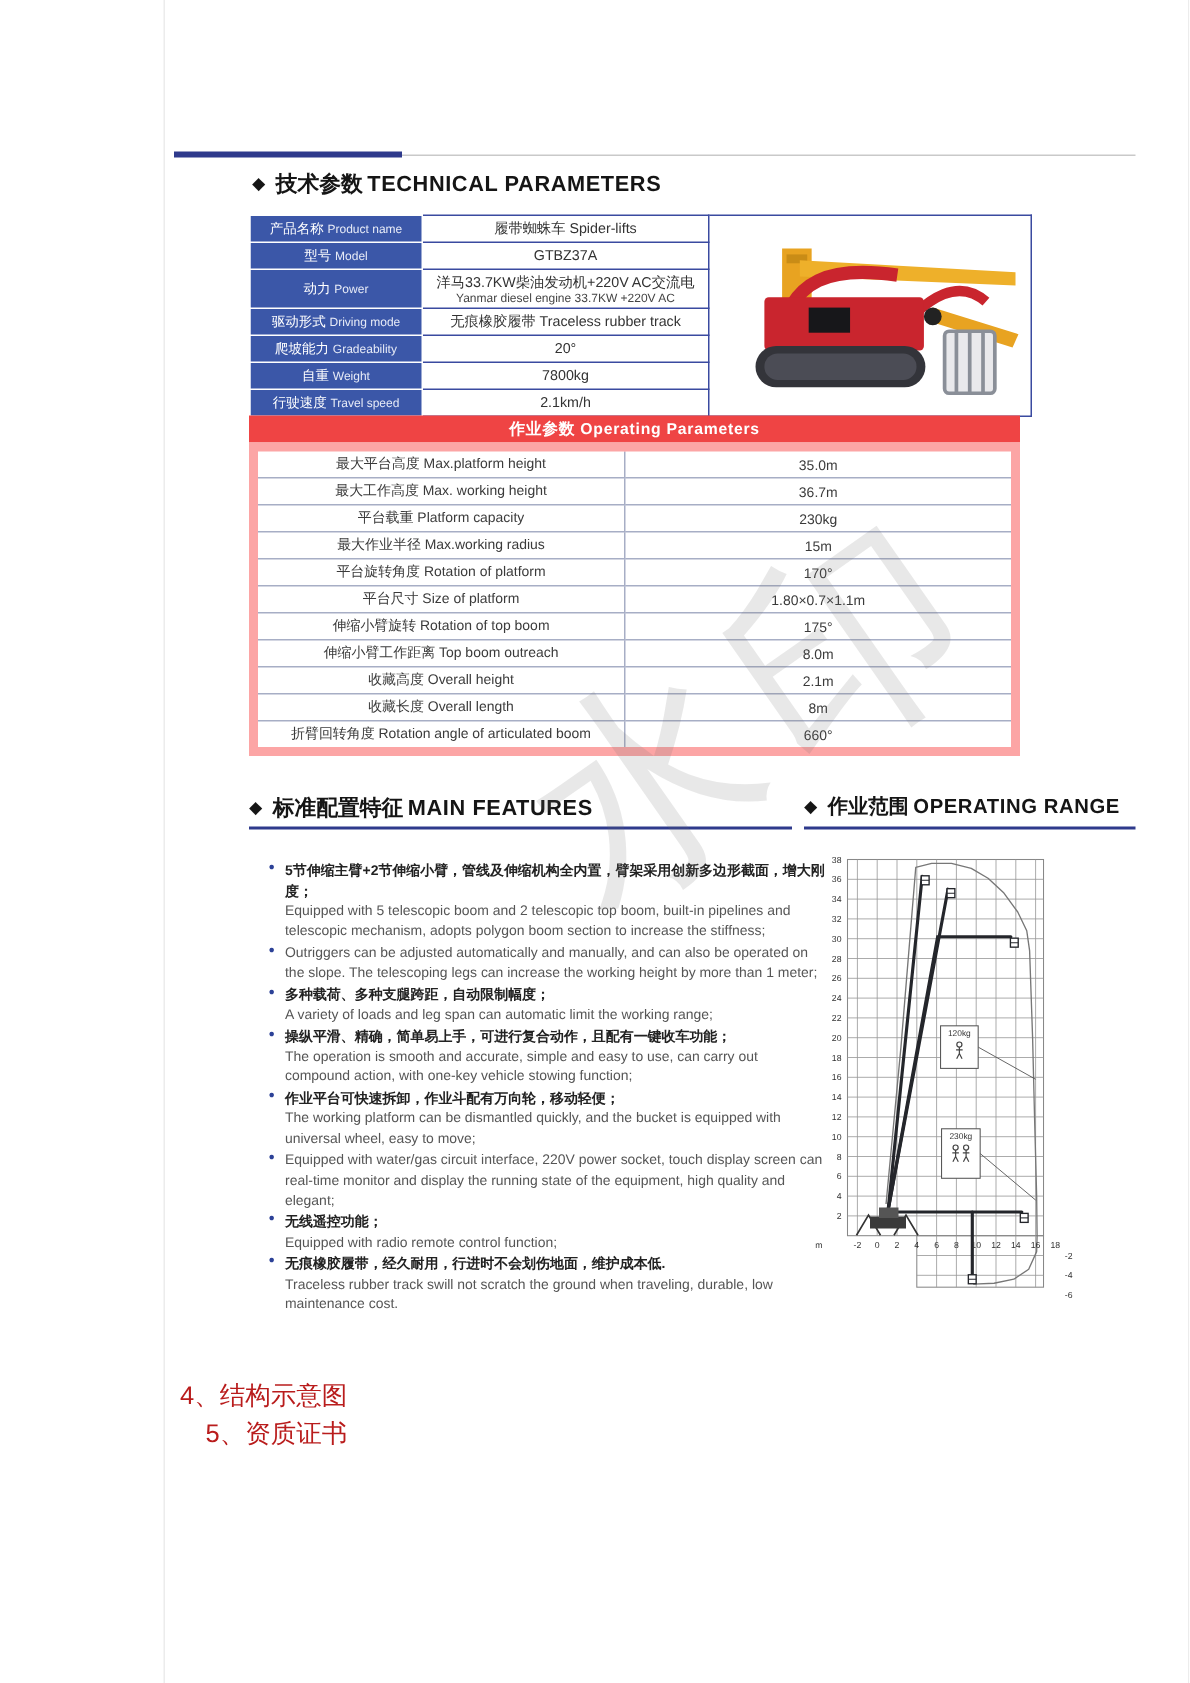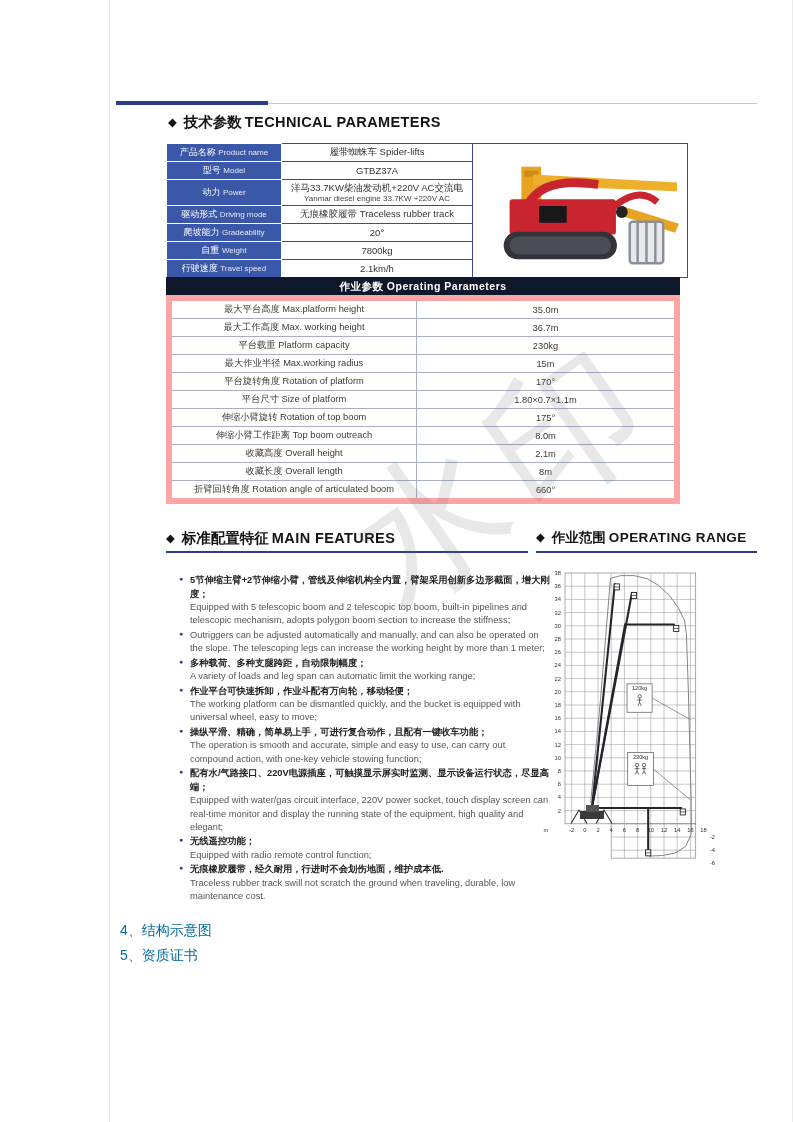--- a/index.html
+++ b/index.html
@@ -21,41 +21,41 @@
   .tech-table{position:absolute;left:166px;top:143px;width:514px;border:1px solid #3a4aa0;}
   .tech-table td{border:1px solid #3a4aa0;text-align:center;vertical-align:middle;
                  font-size:9.5px;color:#333;height:17px;padding:0 2px;}
   .tech-table td.lbl{background:#3b57a8;color:#fff;border:1.5px solid #ffffff;font-size:9px;width:110px;}
   .tech-table td.lbl .en{font-size:8px;color:#e7ebf7;margin-top:18px;}
   .tech-table td.val{width:186px;}
   .tech-table tr.tall td{height:25px;}
   .tech-table .val2{font-size:8px;color:#444;line-height:1.05;}
   .tech-table td.imgcell{width:214px;background:#fff;padding:0;}
   
-  .params-bar{position:absolute;left:166px;top:277px;width:514px;height:18px;background:#0f172a;
+  .params-bar{position:absolute;left:166px;top:277px;width:514px;height:18px;background:#ef4444;
               color:#fff;font-size:10.5px;font-weight:bold;text-align:center;line-height:18px;letter-spacing:.5px;}
   .params-table{position:absolute;left:166px;top:295px;width:514px;border:6px solid #fca5a5;}
   .params-table td{border:1px solid #a7aec5;text-align:center;vertical-align:middle;
                    font-size:9.3px;color:#3a3a3a;height:17px;padding:0 2px;}
   .params-table td.plabel{width:240px;}
   
   .features{position:absolute;left:166px;top:561px;width:372px;margin:13px;padding:0;list-style:none;}
   .features li{position:relative;padding-left:11px;margin:0 0 1px 0;}
   .features .dot{position:absolute;left:0;top:1px;font-size:7px;color:#2c4197;}
   .features .f-cn{font-size:9.3px;font-weight:bold;color:#222;line-height:13.5px;}
   .features .f-en{font-size:9.3px;color:#555;line-height:13.4px;}
   
   .chart-wrap{position:absolute;left:538px;top:563px;width:190px;height:312px;}
   
   .watermark{position:absolute;left:280px;top:330px;width:450px;height:290px;display:flex;
              align-items:center;justify-content:center;font-size:150px;letter-spacing:14px;
              color:rgba(110,110,110,0.16);transform:rotate(-35deg);pointer-events:none;z-index:6;
              font-family:"DejaVu Sans",sans-serif;}
   
-  .footer{position:absolute;left:120px;top:918px;font-size:14px;color:#0369a1;line-height:25px;}
+  .footer{position:absolute;left:120px;top:918px;font-size:17px;color:#b91c1c;line-height:25px;text-align:right;}
 </style>
 </head>
 <body>
 
 <div class="canvas">
   <div class="page-frame"></div>
 
   <div class="topline">
     <span class="thick"></span>
     <span class="thin"></span>
@@ -192,31 +192,30 @@
         <span class="dot">●</span>
         <div class="f-en">Outriggers can be adjusted automatically and manually, and can also be operated on the slope. The telescoping legs can increase the working height by more than 1 meter;</div>
       </li>
     <li>
         <span class="dot">●</span>
         <div class="f-cn">多种载荷、多种支腿跨距，自动限制幅度；</div>
         <div class="f-en">A variety of loads and leg span can   automatic limit the working range;</div>
       </li>
     <li>
         <span class="dot">●</span>
+        <div class="f-cn">操纵平滑、精确，简单易上手，可进行复合动作，且配有一键收车功能；</div>
+        <div class="f-en">The operation is smooth and accurate, simple and easy to use, can carry out compound action, with one-key vehicle stowing function;</div>
+      </li>
+    <li>
+        <span class="dot">●</span>
         <div class="f-cn">作业平台可快速拆卸，作业斗配有万向轮，移动轻便；</div>
         <div class="f-en">The working platform can be dismantled quickly, and the bucket is equipped with universal wheel, easy to move;</div>
       </li>
     <li>
         <span class="dot">●</span>
-        <div class="f-cn">操纵平滑、精确，简单易上手，可进行复合动作，且配有一键收车功能；</div>
-        <div class="f-en">The operation is smooth and accurate, simple and easy to use, can carry out compound action, with one-key vehicle stowing function;</div>
-      </li>
-    <li>
-        <span class="dot">●</span>
-        <div class="f-cn">配有水/气路接口、220V电源插座，可触摸显示屏实时监测、显示设备运行状态，尽显高端；</div>
         <div class="f-en">Equipped with water/gas circuit interface, 220V power socket, touch display screen can real-time monitor and display the running state of the equipment, high quality and elegant;</div>
       </li>
     <li>
         <span class="dot">●</span>
         <div class="f-cn">无线遥控功能；</div>
         <div class="f-en">Equipped with radio remote control function;</div>
       </li>
     <li>
         <span class="dot">●</span>
         <div class="f-cn">无痕橡胶履带，经久耐用，行进时不会划伤地面，维护成本低.</div>

